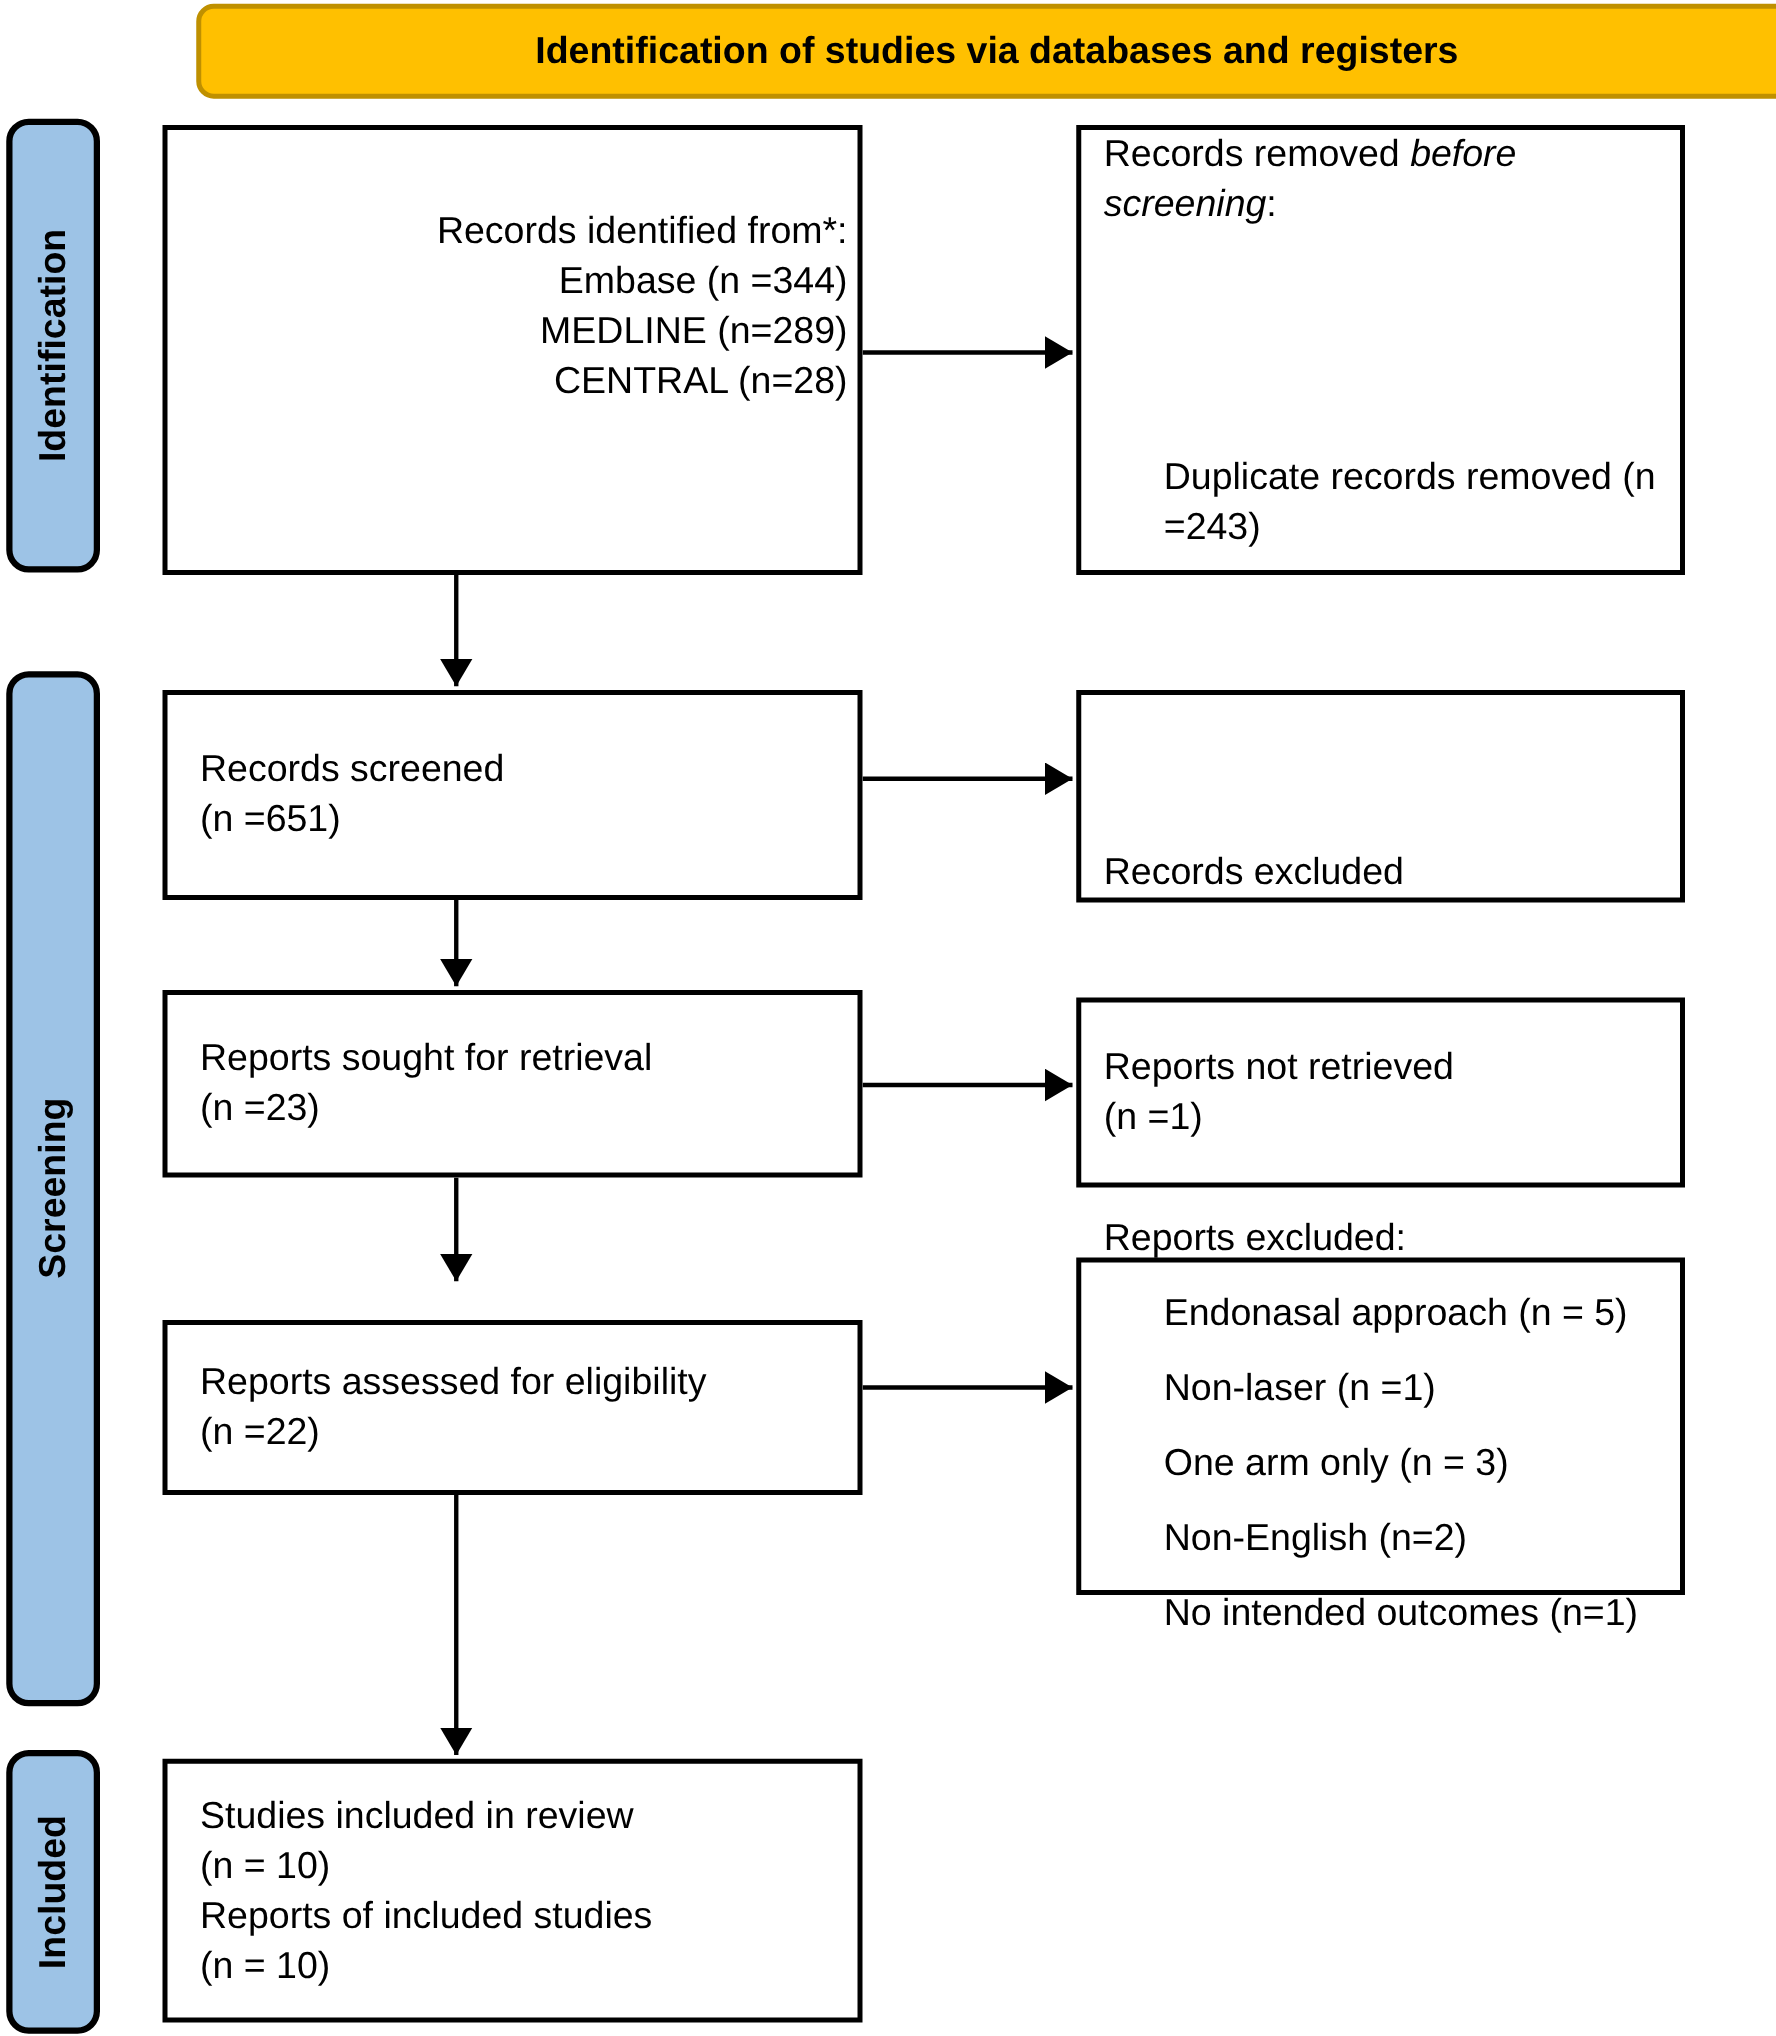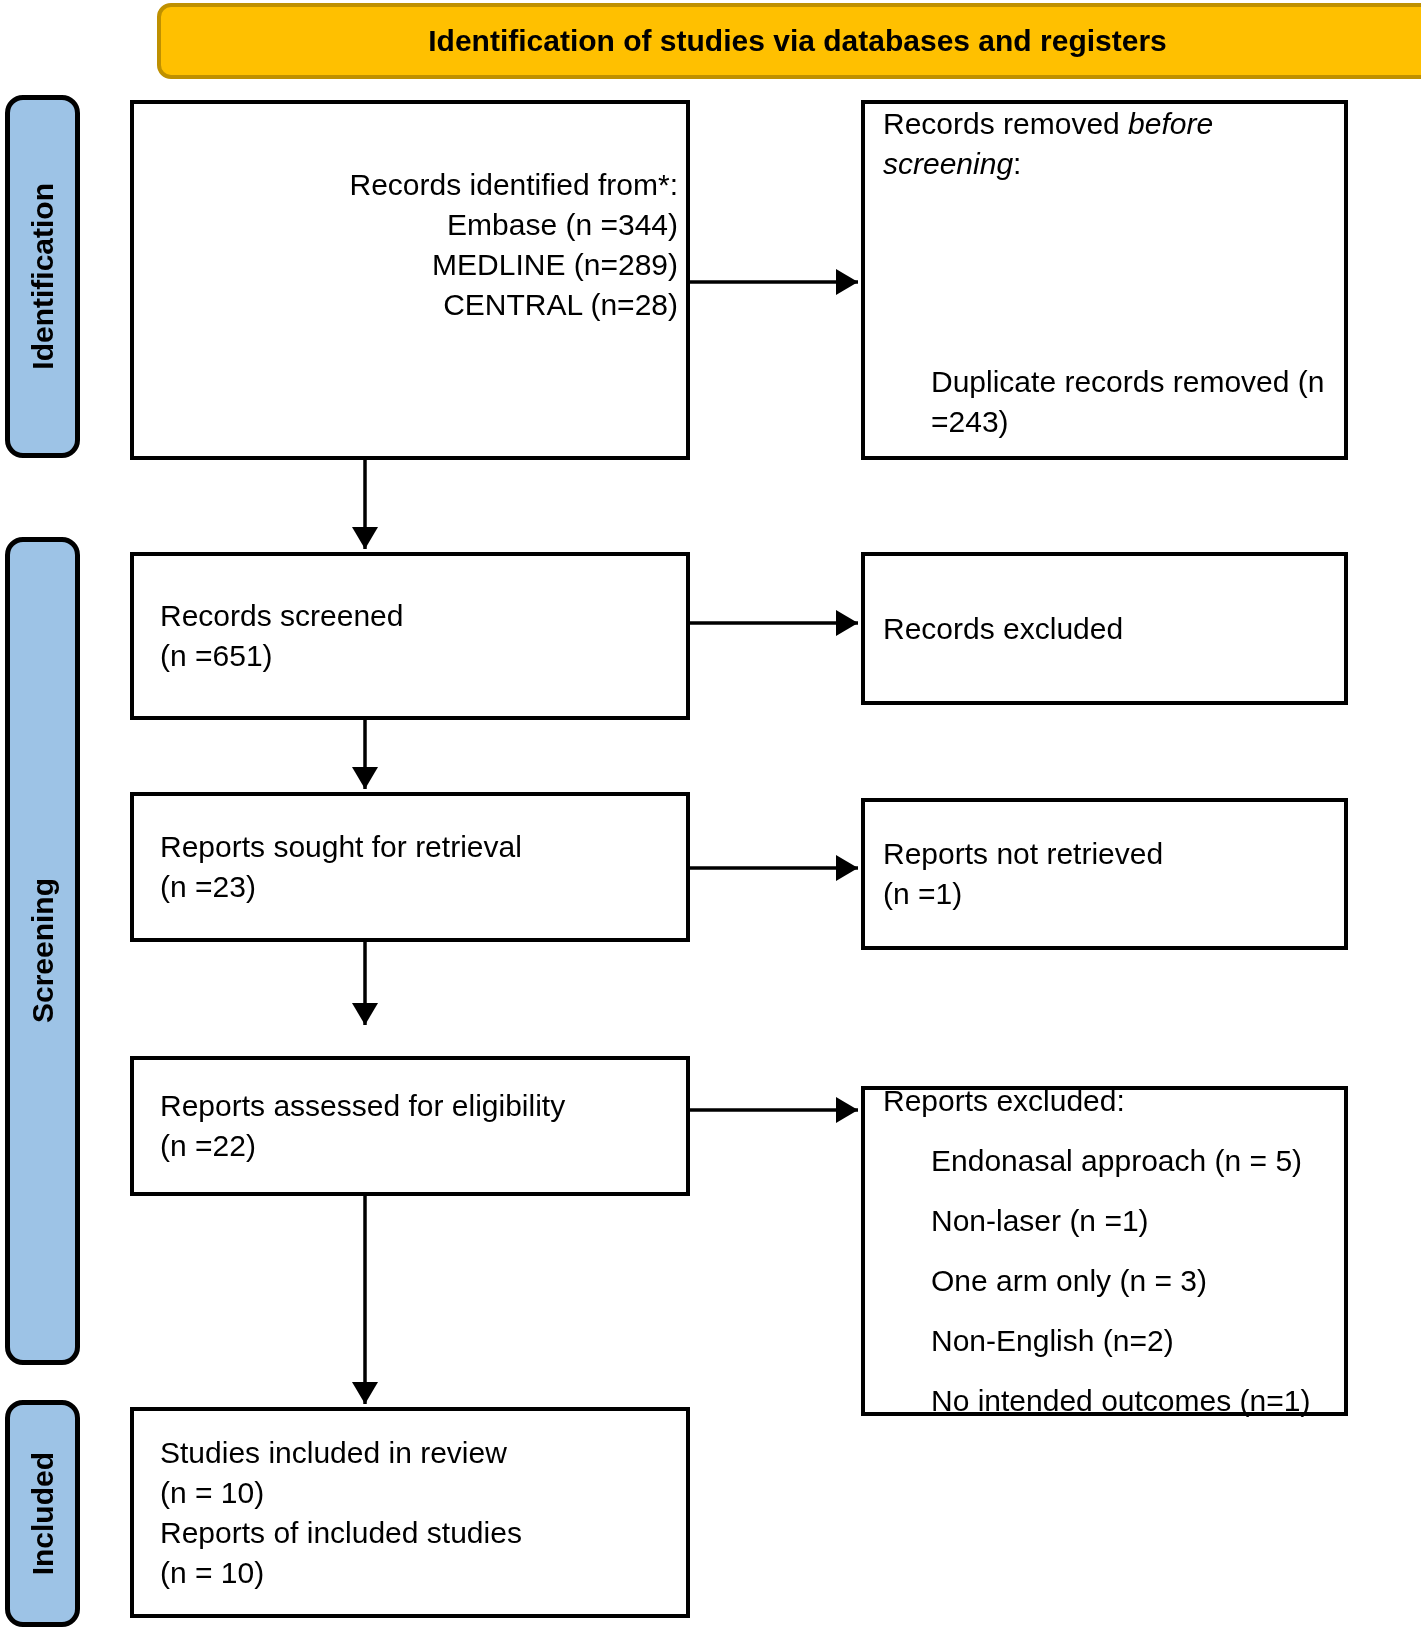--- a/index.html
+++ b/index.html
@@ -87,40 +87,40 @@
   <div class="box rightcol shift-up-sm" style="top:100px;height:360px;">
     <div><span>Records removed </span><span class="it">before screening</span><span>:</span></div>
     <div class="indent">Duplicate records removed (n =243)</div>
   </div>
 
   <div class="box leftcol" style="top:552px;height:168px;">
     <div>Records screened</div>
     <div>(n =651)</div>
   </div>
 
-  <div class="box rightcol" style="top:552px;height:153px;">
+  <div class="box rightcol" style="top:552px;height:170px;justify-content:flex-end;">
     <div>Records excluded</div>
   </div>
 
   <div class="box leftcol" style="top:792px;height:150px;">
     <div>Reports sought for retrieval</div>
     <div>(n =23)</div>
   </div>
 
   <div class="box rightcol" style="top:798px;height:152px;">
     <div>Reports not retrieved</div>
     <div>(n =1)</div>
   </div>
 
   <div class="box leftcol" style="top:1056px;height:140px;">
     <div>Reports assessed for eligibility</div>
     <div>(n =22)</div>
   </div>
 
-  <div class="box rightcol" style="top:1086px;height:330px;gap:20px;">
+  <div class="box rightcol" style="top:1006px;height:270px;gap:20px;">
     <div>Reports excluded:</div>
     <div class="indent">Endonasal approach (n = 5)</div>
     <div class="indent">Non-laser (n =1)</div>
     <div class="indent">One arm only (n = 3)</div>
     <div class="indent">Non-English (n=2)</div>
     <div class="indent">No intended outcomes (n=1)</div>
   </div>
 
   <div class="box leftcol" style="top:1407px;height:211px;">
     <div>Studies included in review</div>

